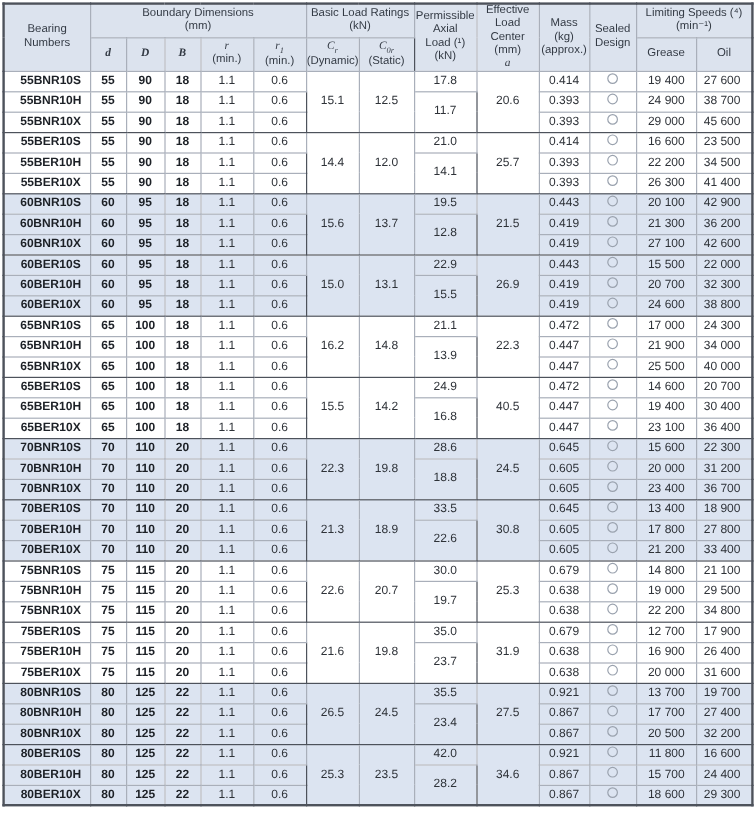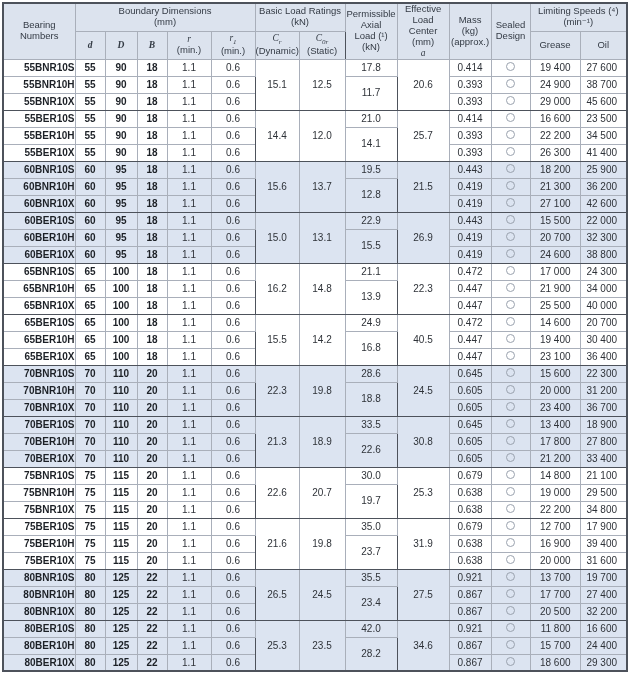--- a/index.html
+++ b/index.html
@@ -25,21 +25,21 @@
   thead tr.h1 { height:28px; }
   thead tr.h2 { height:28px; }
   tbody tr { height:17px; }
   tbody tr:first-child td { border-top:1.5px solid #4d525b; }
   
   .bd { border-left:1.5px solid #4d525b; }
   
   tr.group-end td { border-bottom:1.5px solid #4d525b; }
   td.gb { border-bottom:1.5px solid #4d525b; }
   tr.shaded td { background:#dce4f1; }
-  td.name-cell { text-align:right; padding-left:6px; font-weight:bold; color:#1c2026; }
+  td.name-cell { text-align:center; padding-left:6px; font-weight:bold; color:#1c2026; }
   td.bold { font-weight:bold; color:#1c2026; }
   td.num-right { text-align:right; padding-right:9px; }
   .sym { font-family:"Liberation Serif","DejaVu Serif",serif; font-style:italic; }
   .symb { font-family:"Liberation Serif","DejaVu Serif",serif; font-style:italic; font-weight:bold; }
   sub.s { font-size:7px; font-family:"Liberation Serif","DejaVu Serif",serif; font-style:italic; }
   span.seal {
     display:inline-block; width:7px; height:7px;
     border:1px solid #9aa2ae; border-radius:50%;
     background:transparent;
   }
@@ -199,22 +199,22 @@
         <td class="bold">95</td>
         <td class="bold">18</td>
         <td>1.1</td>
         <td>0.6</td>
         <td class="bd gb" rowspan="3">15.6</td>
         <td class="gb" rowspan="3">13.7</td>
         <td class="bd">19.5</td>
         <td class="bd gb" rowspan="3">21.5</td>
         <td class="bd">0.443</td>
         <td class="bd"><span class="seal"></span></td>
-        <td class="bd num-right">18 200</td>
-        <td class="num-right">25 900</td>
+        <td class="bd num-right">20 100</td>
+        <td class="num-right">42 900</td>
       </tr>
       <tr class="shaded">
         <td class="name-cell">60BNR10H</td>
         <td class="bold bd">60</td>
         <td class="bold">95</td>
         <td class="bold">18</td>
         <td>1.1</td>
         <td>0.6</td>
         <td class="bd gb" rowspan="2">12.8</td>
         <td class="bd">0.419</td>
@@ -500,21 +500,21 @@
         <td class="name-cell">75BER10H</td>
         <td class="bold bd">75</td>
         <td class="bold">115</td>
         <td class="bold">20</td>
         <td>1.1</td>
         <td>0.6</td>
         <td class="bd gb" rowspan="2">23.7</td>
         <td class="bd">0.638</td>
         <td class="bd"><span class="seal"></span></td>
         <td class="bd num-right">16 900</td>
-        <td class="num-right">39 400</td>
+        <td class="num-right">26 400</td>
       </tr>
       <tr class="group-end">
         <td class="name-cell">75BER10X</td>
         <td class="bold bd">75</td>
         <td class="bold">115</td>
         <td class="bold">20</td>
         <td>1.1</td>
         <td>0.6</td>
         <td class="bd">0.638</td>
         <td class="bd"><span class="seal"></span></td>

